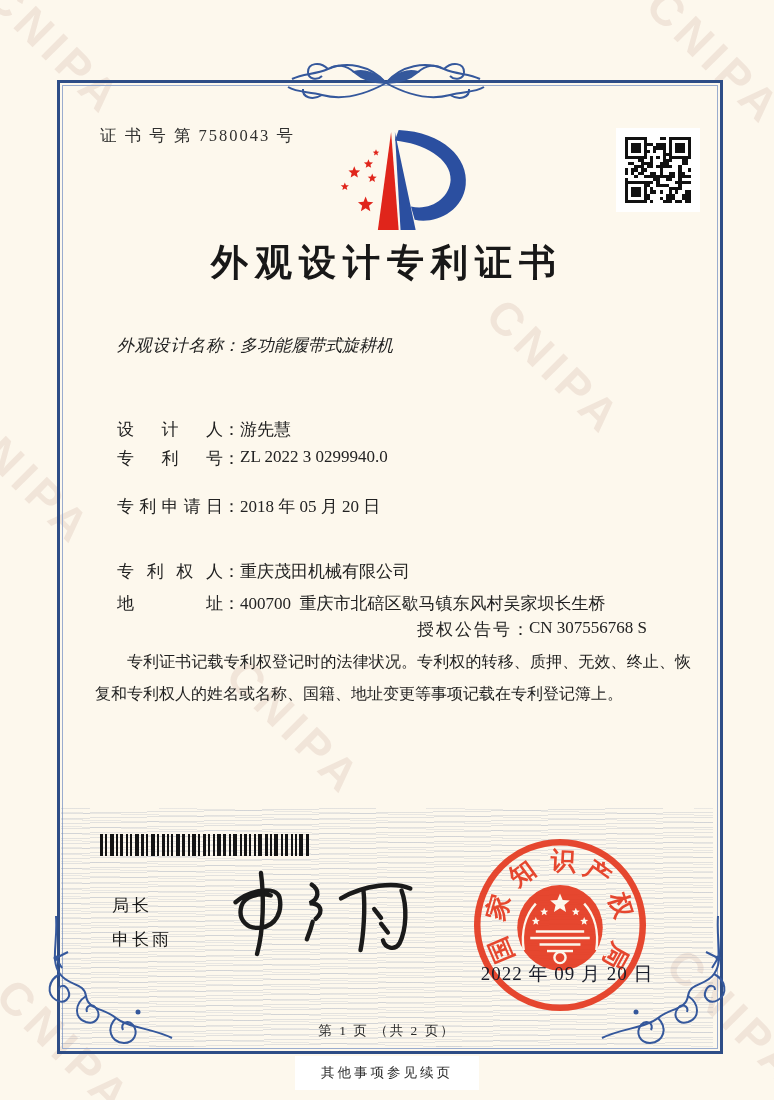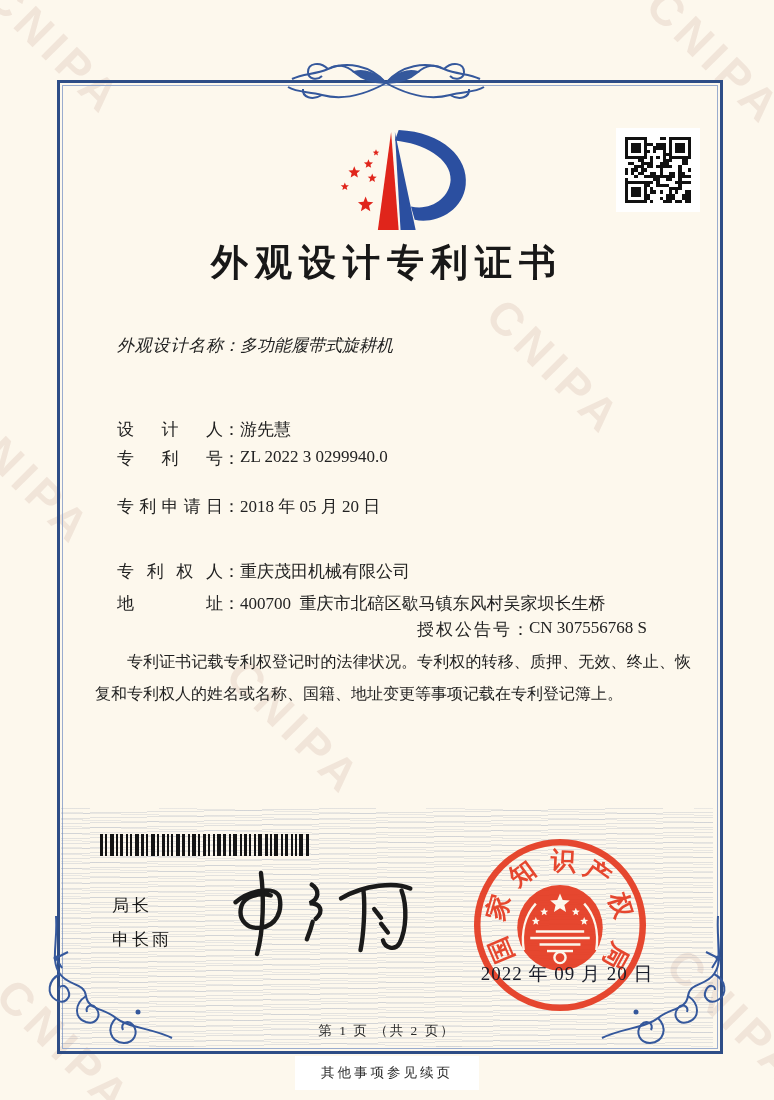--- a/index.html
+++ b/index.html
@@ -114,20 +114,21 @@
       <path d="M10,0 C12,28 4,44 14,58 C22,70 38,66 40,80 C42,94 58,92 70,102 C82,112 106,112 126,122"></path>
       <path d="M14,58 C2,64 0,78 10,84 C18,89 26,82 22,74 C19,68 13,69 13,74"></path>
       <path d="M40,80 C28,88 28,102 40,106 C50,109 56,100 50,92 C46,87 39,90 41,96"></path>
       <path d="M70,102 C60,112 64,126 78,127 C88,127 93,117 87,109 C82,103 74,107 77,114"></path>
       <path d="M22,36 L10,42 L16,52"></path>
       <circle cx="10" cy="42" r="2.5" fill="#35589c" stroke="none"></circle>
       <circle cx="92" cy="96" r="2.5" fill="#35589c" stroke="none"></circle>
     </g>
   </svg>
 
+  <div id="cert-no">证 书 号 第 7580043 号</div>
 
   <svg id="logo" width="170" height="118" viewBox="0 0 180 120">
     <g id="logo-stars" fill="#e0251b">
         <path d="M54.0,26.4L55.0,28.7L57.4,28.9L55.5,30.5L56.1,32.9L54.0,31.6L51.9,32.9L52.5,30.5L50.6,28.9L53.0,28.7Z"></path>
         <path d="M46.0,37.0L47.3,40.2L50.8,40.5L48.1,42.7L48.9,46.0L46.0,44.3L43.1,46.0L43.9,42.7L41.2,40.5L44.7,40.2Z"></path>
         <path d="M31.0,44.5L32.7,48.6L37.2,49.0L33.8,51.9L34.8,56.3L31.0,53.9L27.2,56.3L28.2,51.9L24.8,49.0L29.3,48.6Z"></path>
         <path d="M21.0,61.5L22.2,64.4L25.3,64.6L22.9,66.6L23.6,69.6L21.0,68.0L18.4,69.6L19.1,66.6L16.7,64.6L19.8,64.4Z"></path>
         <path d="M50.0,52.0L51.3,55.2L54.8,55.5L52.1,57.7L52.9,61.0L50.0,59.3L47.1,61.0L47.9,57.7L45.2,55.5L48.7,55.2Z"></path>
         <path d="M43.0,76.5L45.2,81.9L51.1,82.4L46.6,86.2L48.0,91.9L43.0,88.8L38.0,91.9L39.4,86.2L34.9,82.4L40.8,81.9Z"></path>
       </g>

